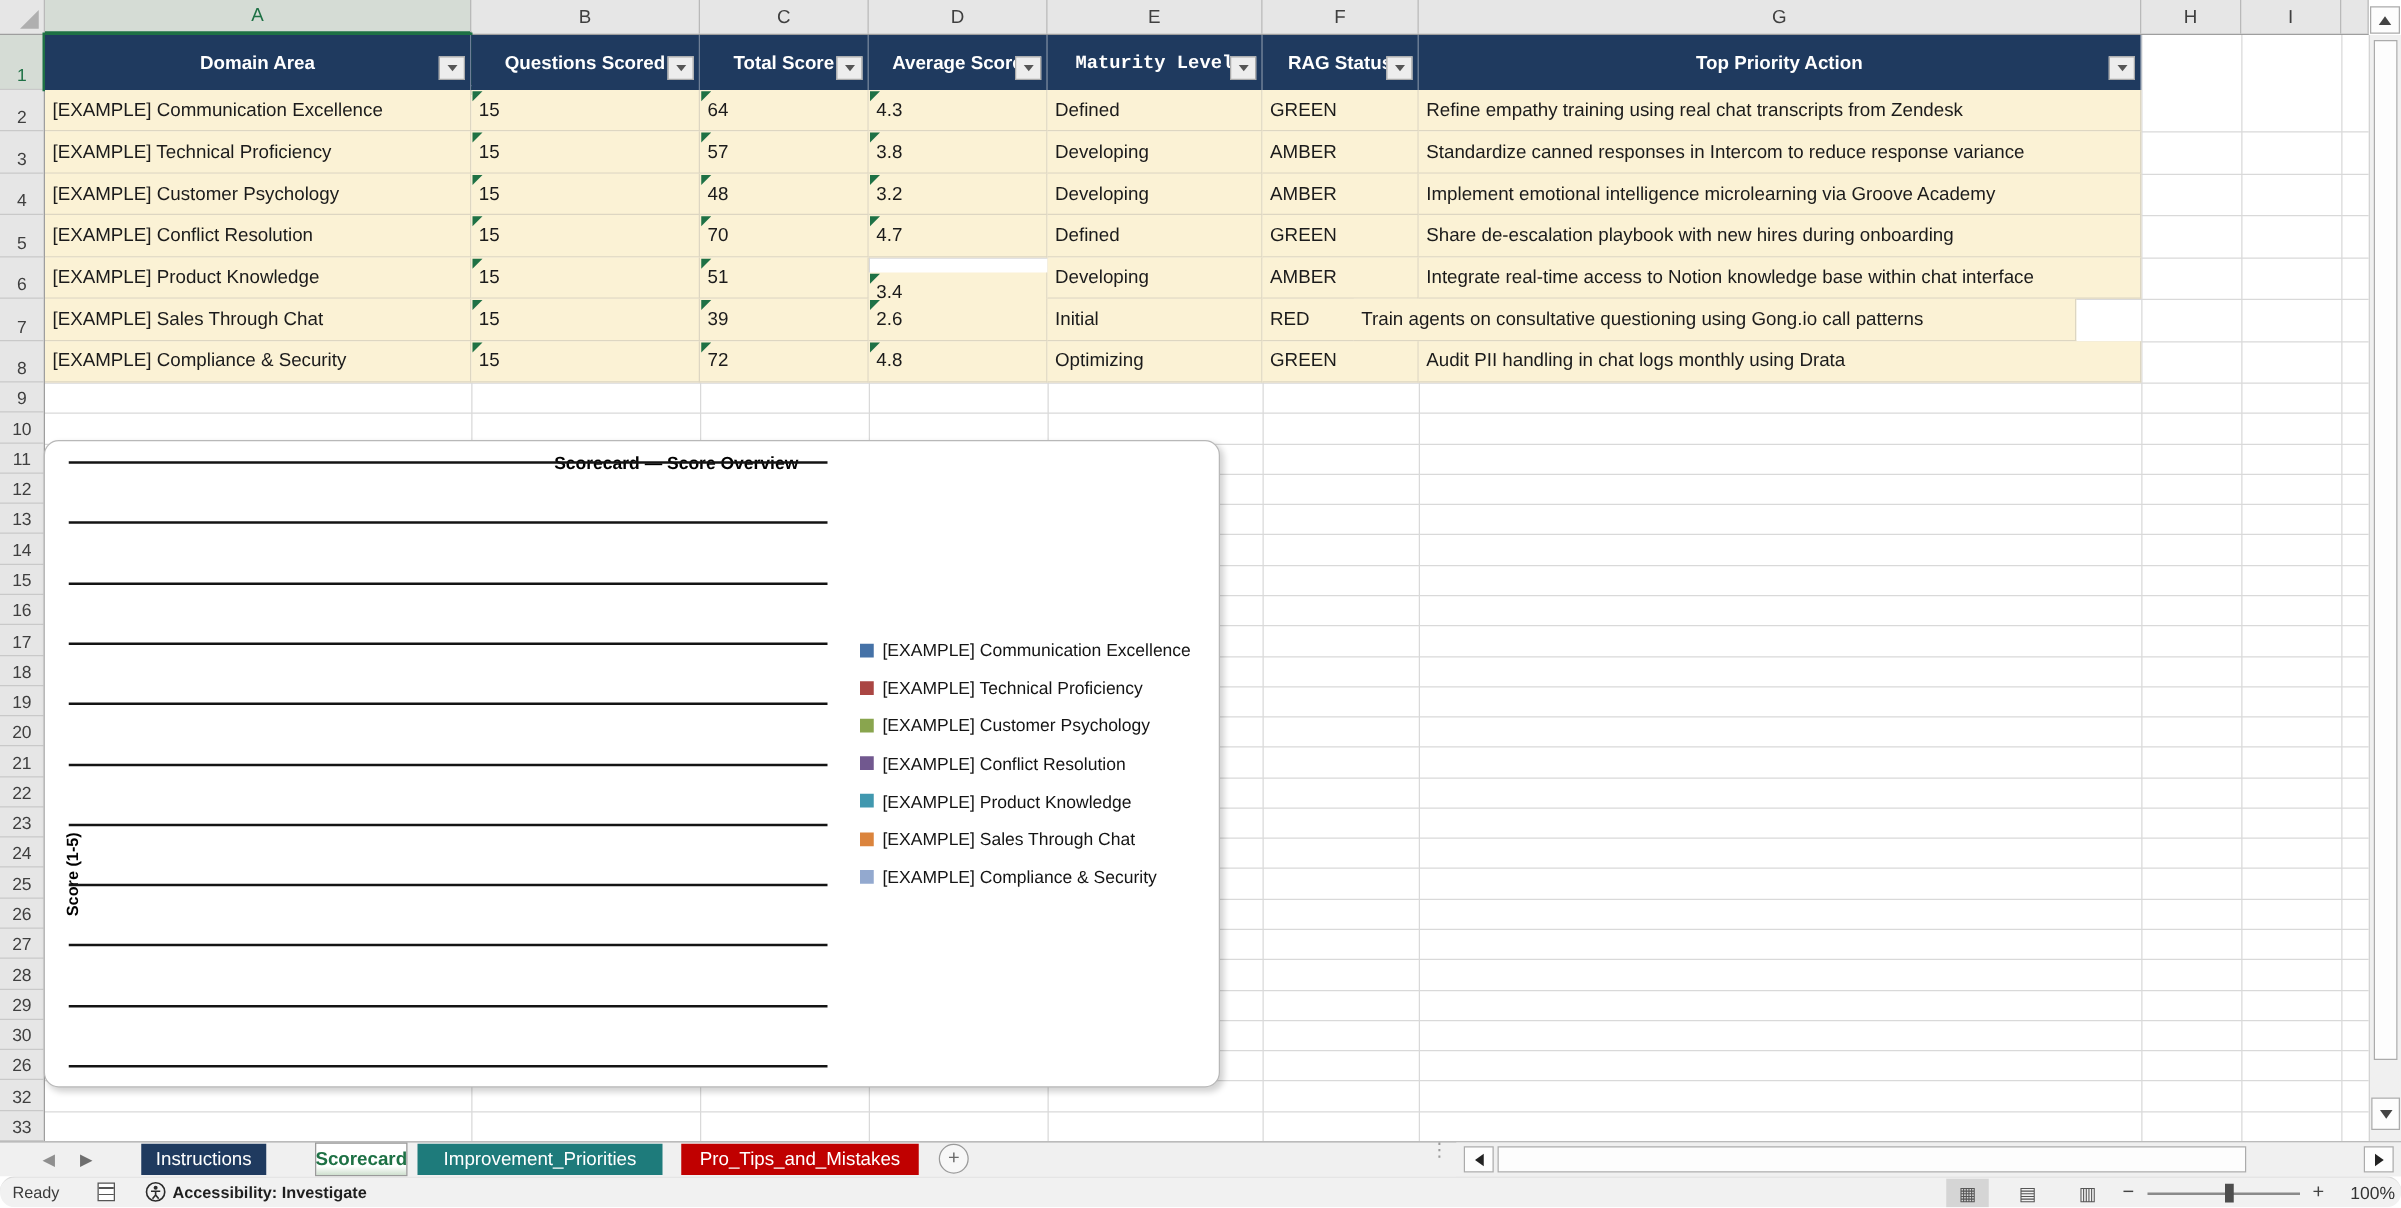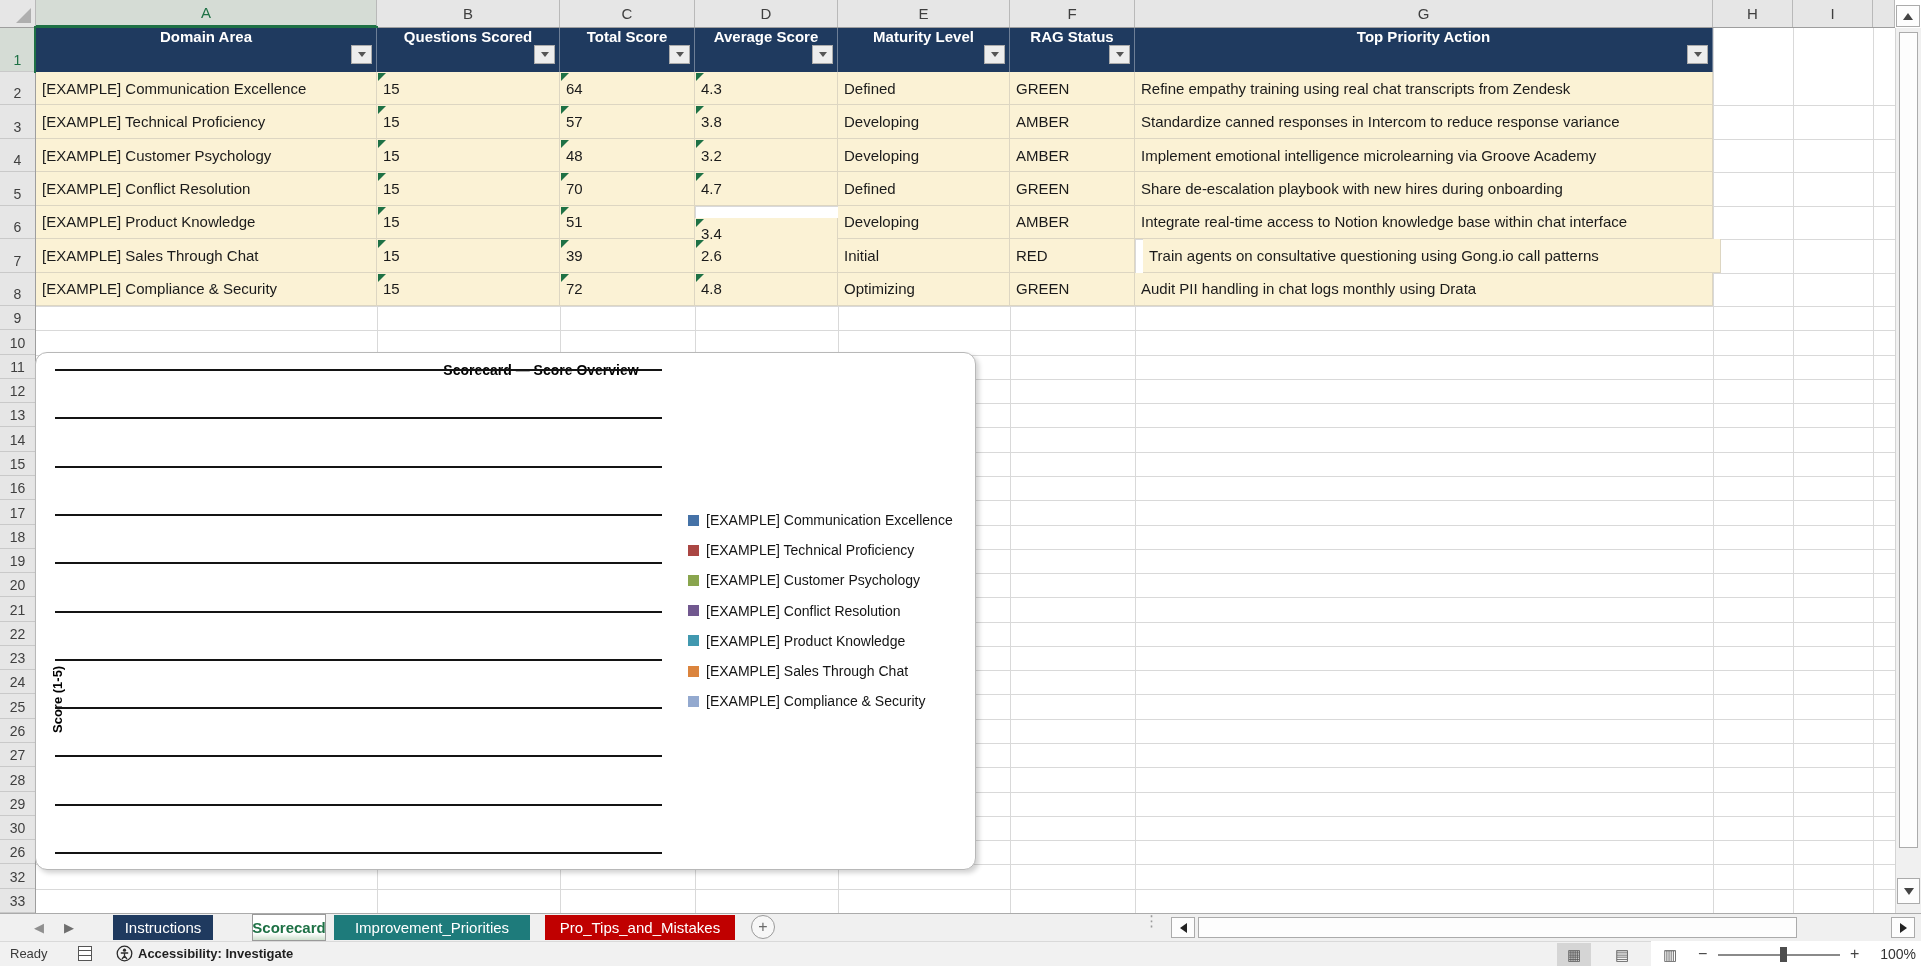--- a/index.html
+++ b/index.html
@@ -16,21 +16,21 @@
                   border-bottom:15px solid #AFAFAF;border-left:15px solid transparent;}
   #rowhdr-strip{left:0;top:28px;width:36px;height:885px;background:#E6E6E6;border-right:1px solid #9e9e9e;box-sizing:border-box;}
   .rowhdr-cell{left:0;width:35px;display:flex;align-items:flex-end;justify-content:center;
                font-size:14px;color:#3f3f3f;border-bottom:1px solid #C9C9C9;box-sizing:border-box;padding-bottom:3px;}
   .rowhdr-cell.sel{background:#D5DCD5;color:#1E7145;}
   
   #grid{left:36px;top:28px;width:1859px;height:885px;background:#fff;}
   .vline{top:0;width:1px;height:885px;background:#D9D9D9;}
   .hline{left:0;width:1859px;height:1px;background:#D9D9D9;}
   
-  .thdr{top:0;height:44px;display:flex;justify-content:center;
+  .thdr{top:0;height:44px;display:flex;align-items:center;justify-content:center;
         color:#fff;font-weight:bold;font-size:15px;box-sizing:border-box;
         border-right:1px solid rgba(255,255,255,.35);}
   .filter-btn{position:absolute;right:4px;bottom:8px;width:21px;height:19px;background:#EDEDED;
               border:1px solid #ABABAB;box-sizing:border-box;display:flex;align-items:center;justify-content:center;}
   .filter-btn .caret{width:0;height:0;border-left:4px solid transparent;border-right:4px solid transparent;border-top:5px solid #555;}
   
   .dcell{display:flex;align-items:center;font-size:15px;color:#1b1b1b;box-sizing:border-box;
          padding-left:6px;border-right:1px solid #DDD6C2;border-bottom:1px solid #DDD6C2;white-space:nowrap;overflow:hidden;}
   .err-tri{position:absolute;left:1px;top:1px;width:0;height:0;
            border-top:8px solid #1E7145;border-right:8px solid transparent;}
@@ -59,22 +59,22 @@
   .navarrow{top:6px;font-size:13px;color:#8f8f8f;width:22px;text-align:center;cursor:default;}
   .tab{top:1px;height:25px;display:flex;align-items:center;justify-content:center;
        font-size:15px;box-sizing:border-box;white-space:nowrap;}
   .tab.active{top:0;height:27px;background:linear-gradient(#ffffff 72%,#cfe0cf 100%);
               border:1px solid #9a9a9a;font-weight:bold;}
   #add-sheet{left:751px;top:915px;width:22px;height:22px;border:1px solid #9a9a9a;border-radius:50%;
              display:flex;align-items:center;justify-content:center;font-size:16px;color:#6a6a6a;background:#F7F7F7;}
   #tab-divider{left:1144px;top:915px;width:12px;height:22px;color:#9a9a9a;font-size:15px;line-height:11px;letter-spacing:0;}
   #hscroll-track{left:1165px;top:914px;width:756px;height:27px;background:#F0F0F0;}
   
-  #statusbar{left:0;top:941px;width:1651px;height:25px;background:#F1F1F1;border-top:1px solid #D9D9D9;
-             box-sizing:border-box;font-size:13px;color:#3a3a3a;}
+  #statusbar{left:0;top:941px;width:1921px;height:25px;background:#F1F1F1;border-top:1px solid #D9D9D9;
+             box-sizing:border-box;font-size:13px;color:#3a3a3a;border-radius:12px;}
   #ready{left:10px;top:4px;}
   #macro-icon{left:78px;top:4px;width:14px;height:15px;border:1px solid #555;box-sizing:border-box;
               background:linear-gradient(#fff 0 3px,#555 3px 4px,#fff 4px 8px,#555 8px 9px,#fff 9px 100%);}
   #acc-icon{left:116px;top:3px;width:17px;height:17px;}
   #acc-text{left:138px;top:4px;font-weight:bold;color:#1f1f1f;}
   .viewbtn{top:1px;width:34px;height:23px;display:flex;align-items:center;justify-content:center;
            font-size:15px;color:#555;}
   .viewbtn.sel{background:#D5D5D5;}
   #zoom-minus{left:1698px;top:3px;font-size:16px;color:#444;}
   #zoom-track{left:1718px;top:12px;width:122px;height:2px;background:#8a8a8a;}
@@ -305,21 +305,21 @@
         <span class="caret"></span>
       </div>
     </div>
     <div class="abs thdr" style="left: 695px; top: 28px; width: 143px; background: rgb(31, 58, 95); color: rgb(255, 255, 255);">
       <div style="position: static;">Average Score</div>
       <div class="filter-btn">
         <span class="caret"></span>
       </div>
     </div>
     <div class="abs thdr" style="left: 838px; top: 28px; width: 172px; background: rgb(31, 58, 95); color: rgb(255, 255, 255);">
-      <div style="position: static;">Maturity Level</div>
+      <div style="position: static; font-family: Liberation Mono, monospace;">Maturity Level</div>
       <div class="filter-btn">
         <span class="caret"></span>
       </div>
     </div>
     <div class="abs thdr" style="left: 1010px; top: 28px; width: 125px; background: rgb(31, 58, 95); color: rgb(255, 255, 255);">
       <div style="position: static;">RAG Status</div>
       <div class="filter-btn">
         <span class="caret"></span>
       </div>
     </div>
@@ -463,21 +463,21 @@
     <div class="abs dcell" style="left: 695px; top: 239.15px; width: 143px; height: 33.43px; background: rgb(251, 242, 213); align-items: center;">
       <span>2.6</span>
       <span class="err-tri"></span>
     </div>
     <div class="abs dcell" style="left: 838px; top: 239.15px; width: 172px; height: 33.43px; background: rgb(251, 242, 213);">
       <span>Initial</span>
     </div>
     <div class="abs dcell" style="left: 1010px; top: 239.15px; width: 125px; height: 33.43px; background: rgb(251, 242, 213);">
       <span>RED</span>
     </div>
-    <div class="abs dcell" style="left: 1143px; top: 239.15px; width: 578px; height: 33.43px; background: rgb(251, 242, 213);">
+    <div class="abs dcell" style="left: 1083px; top: 239.15px; width: 578px; height: 33.43px; background: rgb(251, 242, 213);">
       <span>Train agents on consultative questioning using Gong.io call patterns</span>
     </div>
     <div class="abs dcell" style="left: 36px; top: 272.58px; width: 341px; height: 33.43px; background: rgb(251, 242, 213);">
       <span>[EXAMPLE] Compliance &amp; Security</span>
     </div>
     <div class="abs dcell" style="left: 377px; top: 272.58px; width: 183px; height: 33.43px; background: rgb(251, 242, 213);">
       <span>15</span>
       <span class="err-tri"></span>
     </div>
     <div class="abs dcell" style="left: 560px; top: 272.58px; width: 135px; height: 33.43px; background: rgb(251, 242, 213);">

